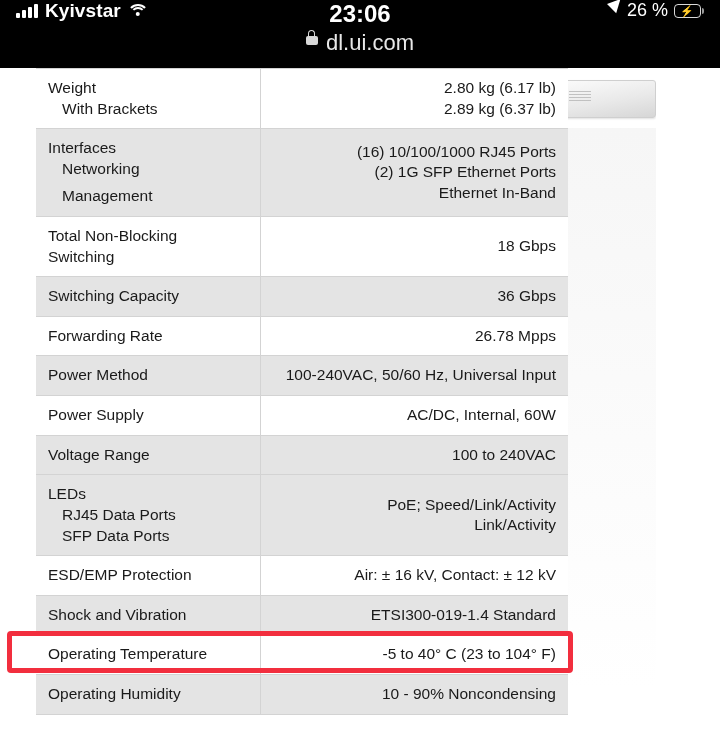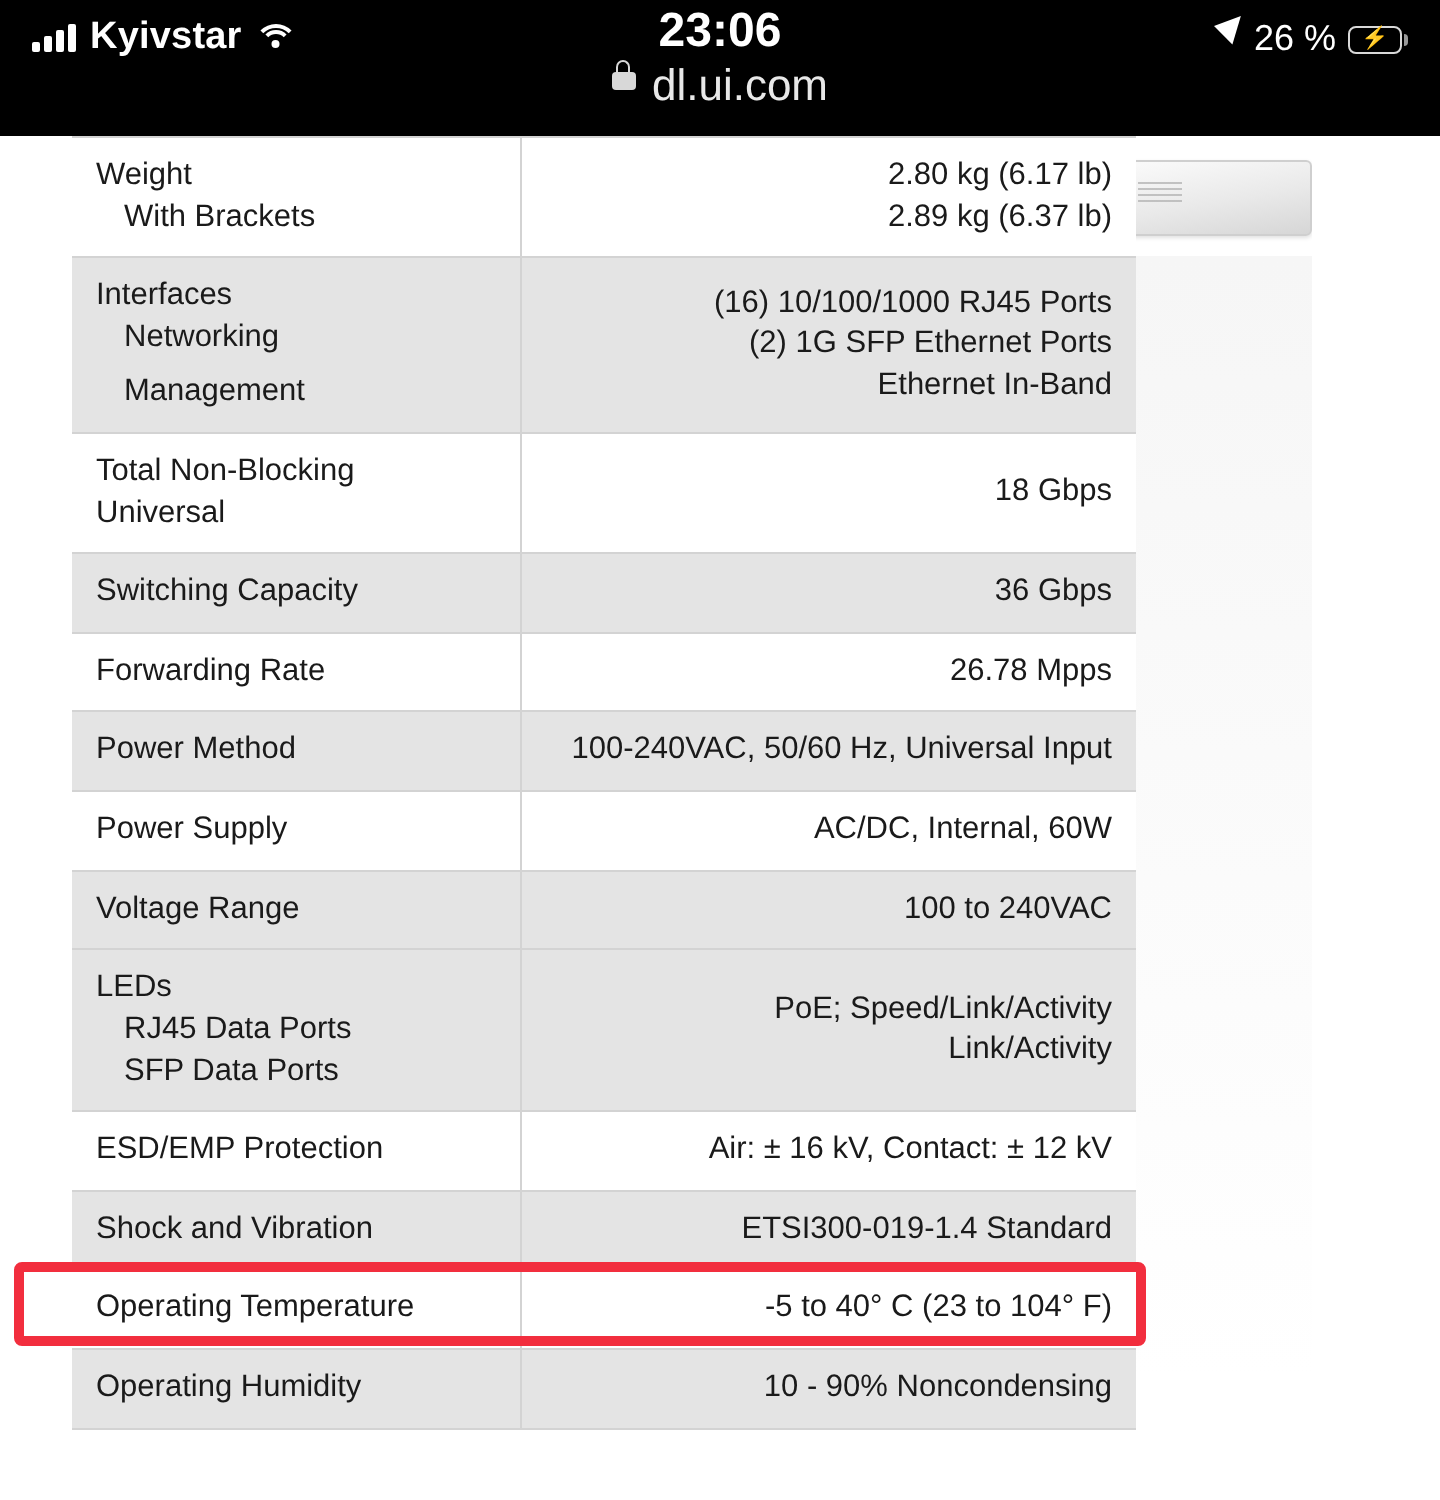--- a/index.html
+++ b/index.html
@@ -14,21 +14,21 @@
     overflow: hidden;
     position: relative;
   }
 
   
   .statusbar {
     height: 30px;
     background: #000000;
     color: #ffffff;
     display: flex;
-    align-items: flex-end;
+    align-items: flex-start;
     padding: 0 16px;
     font-size: 19px;
     font-weight: bold;
     position: relative;
     box-sizing: border-box;
   }
   .sb-left {
     display: flex;
     align-items: center;
     gap: 7px;
@@ -323,21 +323,21 @@
         <td class="value">
           <span>(16) 10/100/1000 RJ45 Ports</span><br>
           <span>(2) 1G SFP Ethernet Ports</span><br>
           <span>Ethernet In-Band</span>
         </td>
       </tr>
 
       <tr class="plain">
         <td class="label">
           <span>Total Non-Blocking</span><br>
-          <span>Universal</span>
+          <span>Switching</span>
         </td>
         <td class="value">
           <span>18 Gbps</span>
         </td>
       </tr>
 
       <tr class="shaded">
         <td class="label">
           <span>Switching Capacity</span>
         </td>

